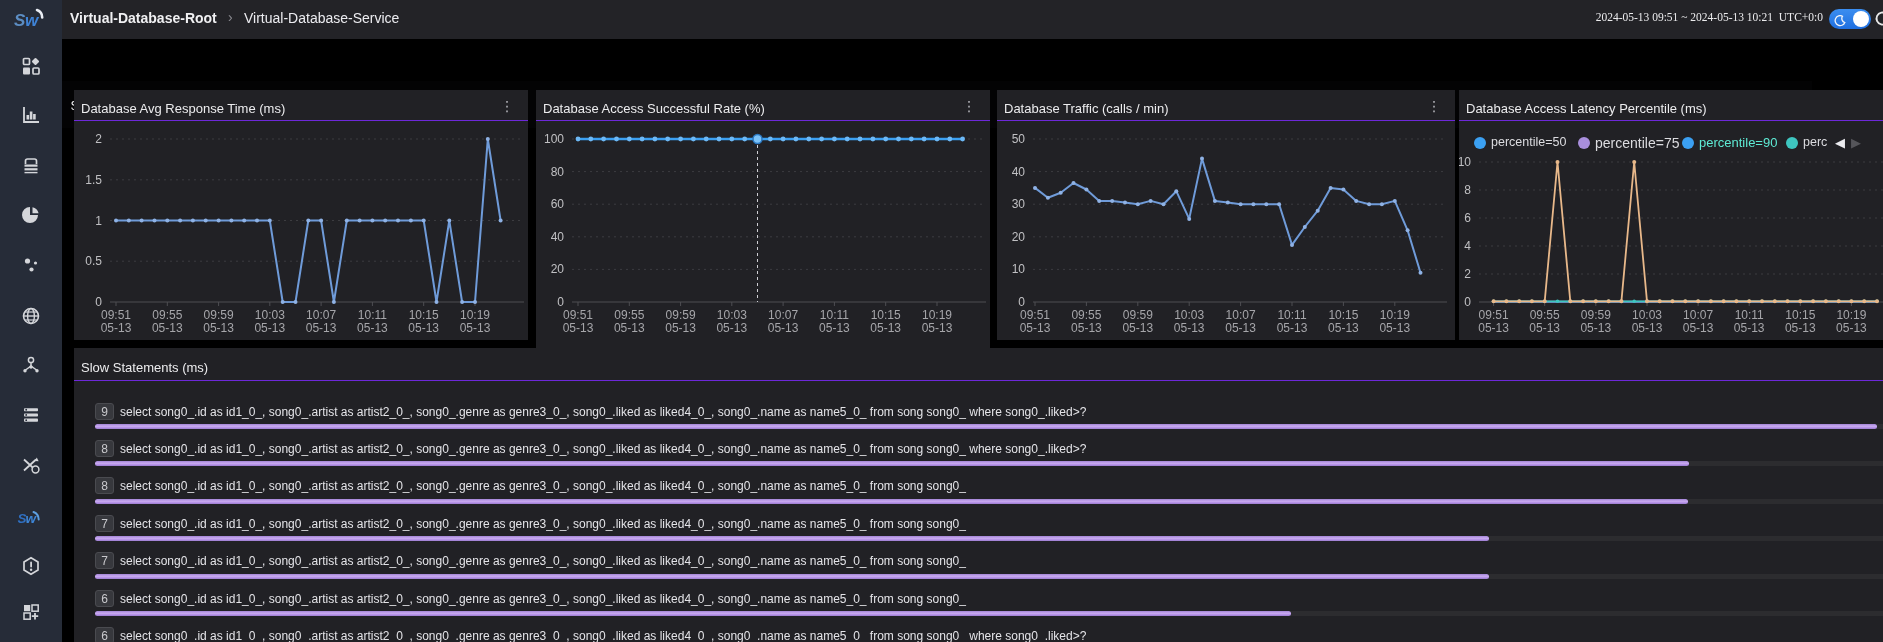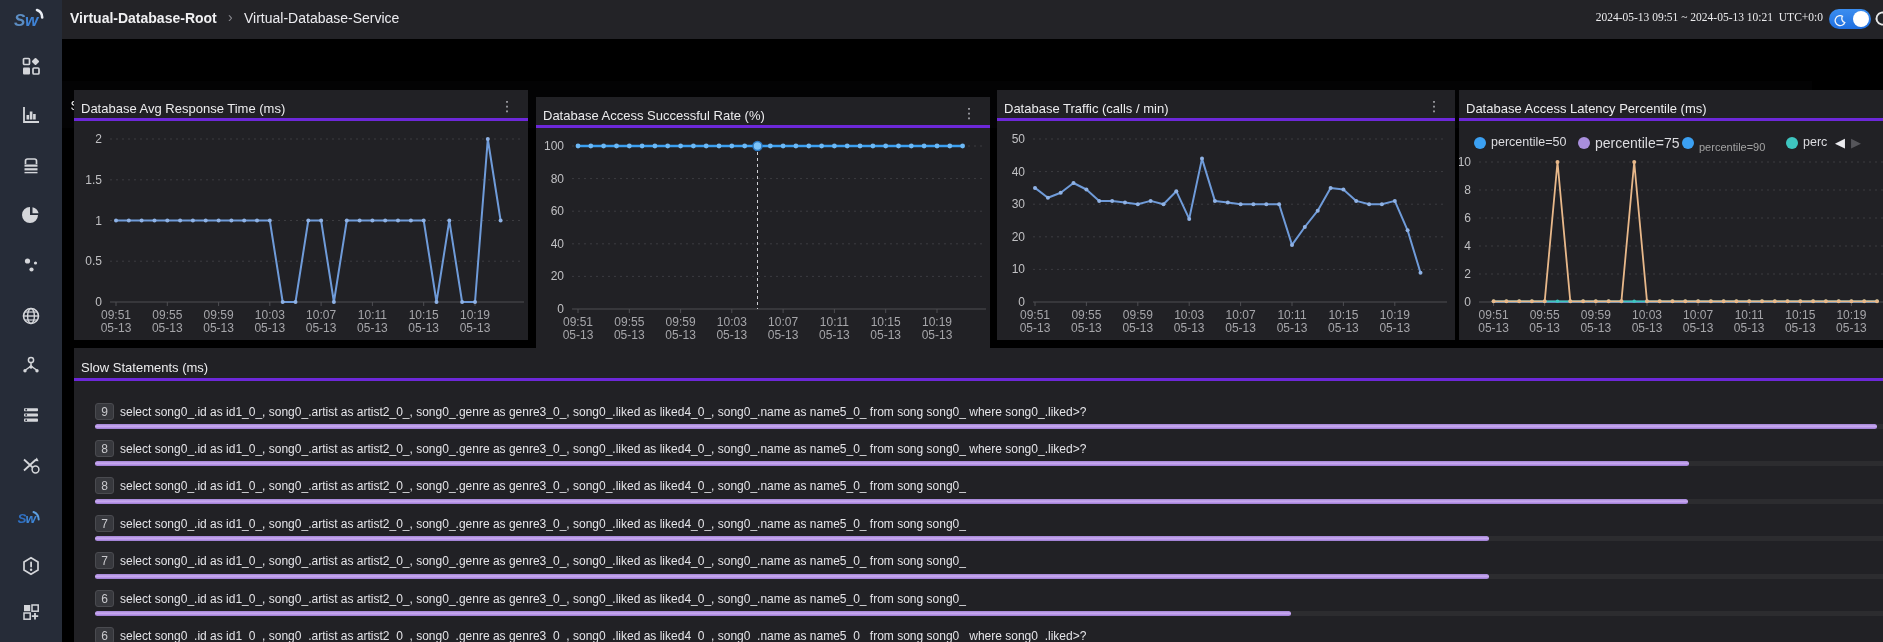--- a/index.html
+++ b/index.html
@@ -20,21 +20,21 @@
 .select { position:absolute; left:60px; top:11px; width:198px; height:26px; border:1px solid #4c4d50;
   border-radius:0; background:#0a0a0b; }
 .select span { position:absolute; left:8px; top:6px; font-size:12px; color:#e6e6ea; }
 .chev { position:absolute; right:8px; top:9px; width:8px; height:8px; border-right:1.6px solid #9fa0a6;
   border-bottom:1.6px solid #9fa0a6; transform:rotate(45deg) scale(1,0.82); transform-origin:center; }
 .ibtn { position:absolute; left:264px; top:12px; width:24px; height:24px; border:1px solid #4c4d50;
   border-radius:4px; display:flex; align-items:center; justify-content:center; }
 .halfcirc { position:absolute; right:-12px; top:11px; width:24px; height:24px; border-radius:50%; background:#fdfdfd; }
 .panel { position:absolute; background:#212125; }
 .ptitle { position:absolute; left:7px; top:11px; font-size:13px; color:#ececee; }
-.phead { position:absolute; left:0; top:0; right:0; height:31px; border-bottom:3px solid #6d28d9;text-align:center; }
+.phead { position:absolute; left:0; top:0; right:0; height:31px; border-bottom:1px solid #6d28d9;text-align:center; }
 #slow { position:absolute; left:74px; top:348px; width:1849px; height:294px; background:#212125; }
 #slow .phead { height:33px; }
 .srow { position:absolute; left:21px; right:4px; height:37px; }
 .badge { position:absolute; left:0; top:1px; width:19px; height:17px; background:#37383d; border:1px solid #4a4b50;
   border-radius:3px; color:#c9c9cd; font-size:12px; text-align:center; line-height:16px; }
 .stxt { position:absolute; left:25px; top:3px; font-size:12px; color:#e4e4e8; white-space:nowrap; }
 .dots { position:absolute; right:0px; top:2px; color:#97979d; font-size:13px; }
 .track { position:absolute; left:0; right:2px; top:22.5px; height:5px; background:#2c2c2f; border-radius:2.5px; }
 .bar { height:5px; background:linear-gradient(180deg,#a283d6 0%,#c9abf0 45%,#b794e8 70%,#9a7cce 100%); border-radius:2.5px; }
 </style></head>
@@ -216,21 +216,21 @@
       <circle cx="336.9" cy="130.5" r="2.0" fill="#8fb2e5"></circle>
       <circle cx="349.7" cy="130.5" r="2.0" fill="#8fb2e5"></circle>
       <circle cx="362.5" cy="212.0" r="2.0" fill="#8fb2e5"></circle>
       <circle cx="375.3" cy="130.5" r="2.0" fill="#8fb2e5"></circle>
       <circle cx="388.1" cy="212.0" r="2.0" fill="#8fb2e5"></circle>
       <circle cx="401.0" cy="212.0" r="2.0" fill="#8fb2e5"></circle>
       <circle cx="413.8" cy="49.0" r="2.0" fill="#8fb2e5"></circle>
       <circle cx="426.6" cy="130.5" r="2.0" fill="#8fb2e5"></circle>
     </svg>
 </div>
-<div class="panel" style="left:536px;top:97px;width:454px;height:274px">
+<div class="panel" style="left:536px;top:90px;width:454px;height:274px">
   <div class="phead">
       <span class="ptitle">Database Access Successful Rate (%)</span>
       <span style="position:absolute;right:14px;top:8px;color:#b9bac0;font-size:14px;letter-spacing:0">⋮</span>
     </div>
   <svg width="454" height="250" viewBox="0 0 454 250" style="position:absolute;left:0;top:0">
       <line x1="36" y1="212.0" x2="450" y2="212.0" stroke="#4e4e52" stroke-width="1"></line>
       <text x="28" y="216.0" text-anchor="end" font-size="12" fill="#c0c0c3" font-family="Liberation Sans, sans-serif">0</text>
       <line x1="36" y1="179.4" x2="450" y2="179.4" stroke="#3c3c40" stroke-width="1" stroke-dasharray="2 4"></line>
       <text x="28" y="183.4" text-anchor="end" font-size="12" fill="#c0c0c3" font-family="Liberation Sans, sans-serif">20</text>
       <line x1="36" y1="146.8" x2="450" y2="146.8" stroke="#3c3c40" stroke-width="1" stroke-dasharray="2 4"></line>
@@ -379,21 +379,21 @@
 </div>
 <div class="panel" style="left:1459px;top:90px;width:424px;height:250px">
   <div class="phead">
       <span class="ptitle">Database Access Latency Percentile (ms)</span>
     </div>
   <span style="position:absolute;left:15px;top:47px;width:12px;height:12px;border-radius:50%;background:#3ba0f2"></span>
     <span style="position:absolute;left:32px;top:45px;font-size:12.5px;color:#dcdce0">percentile=50</span>
     <span style="position:absolute;left:119px;top:47px;width:12px;height:12px;border-radius:50%;background:#a98fdd"></span>
     <span style="position:absolute;left:136px;top:45px;font-size:14px;color:#dcdce0">percentile=75</span>
     <span style="position:absolute;left:223px;top:47px;width:12px;height:12px;border-radius:50%;background:#3ba0f2"></span>
-    <span style="position:absolute;left:240px;top:51px;font-size:11px;color:#a3a3a3">percentile=90</span>
+    <span style="position:absolute;left:240px;top:45px;font-size:13px;color:#5eead4">percentile=90</span>
     <span style="position:absolute;left:327px;top:47px;width:12px;height:12px;border-radius:50%;background:#3ec6c0"></span>
     <span style="position:absolute;left:344px;top:45px;font-size:12.5px;color:#dcdce0">perc</span>
     <span style="position:absolute;left:376px;top:45px;color:#ececf0;font-size:13px">◀</span>
     <span style="position:absolute;left:392px;top:45px;color:#55555a;font-size:13px">▶</span>
   <svg width="470" height="250" viewBox="0 0 470 250" style="position:absolute;left:0;top:0">
       <line x1="20" y1="212.0" x2="470" y2="212.0" stroke="#4e4e52" stroke-width="1"></line>
       <text x="12" y="216.0" text-anchor="end" font-size="12" fill="#c0c0c3" font-family="Liberation Sans, sans-serif">0</text>
       <line x1="20" y1="184.0" x2="470" y2="184.0" stroke="#3c3c40" stroke-width="1" stroke-dasharray="2 4"></line>
       <text x="12" y="188.0" text-anchor="end" font-size="12" fill="#c0c0c3" font-family="Liberation Sans, sans-serif">2</text>
       <line x1="20" y1="156.0" x2="470" y2="156.0" stroke="#3c3c40" stroke-width="1" stroke-dasharray="2 4"></line>

